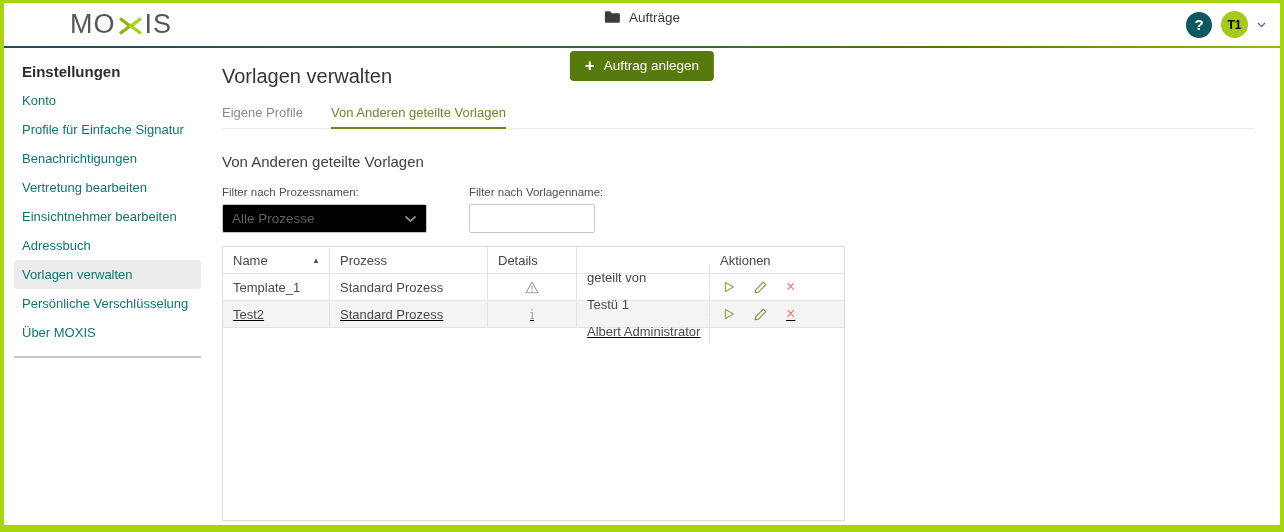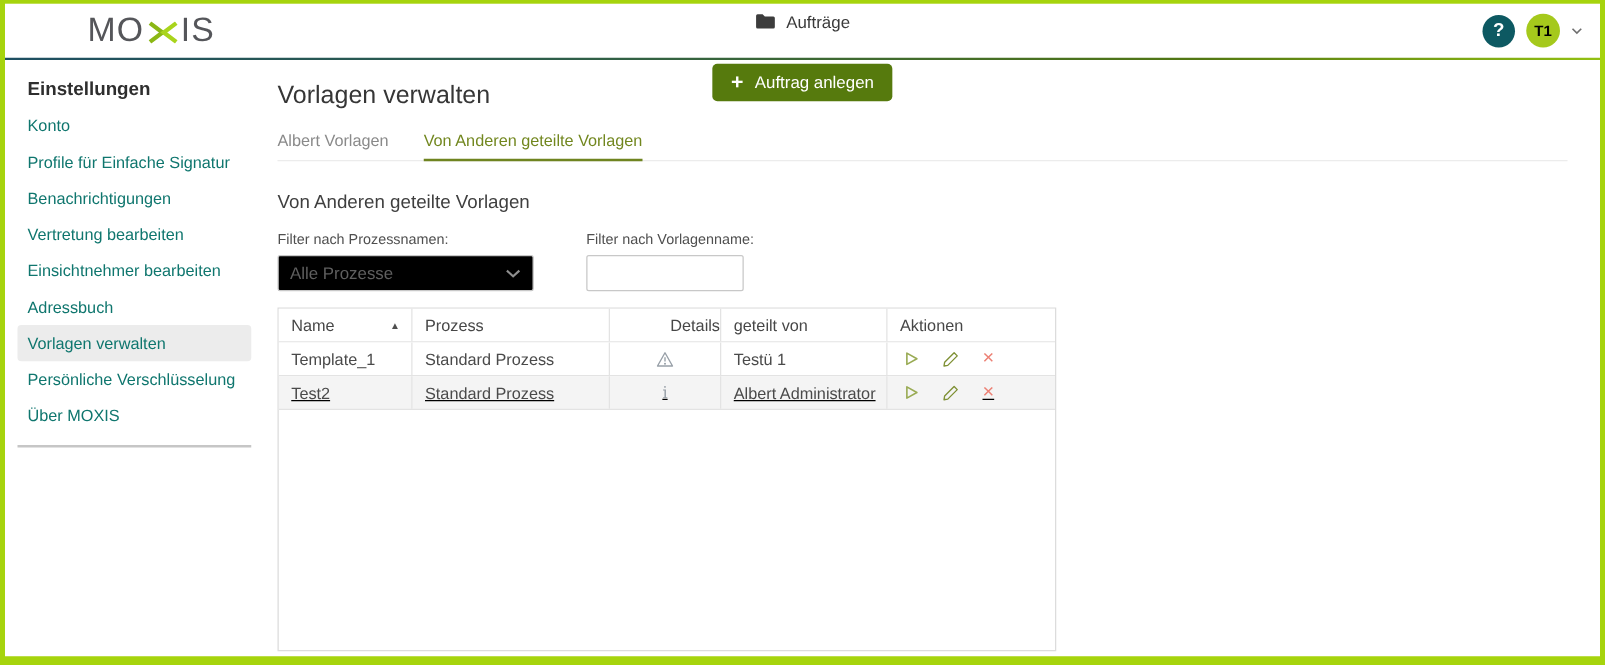--- a/index.html
+++ b/index.html
@@ -61,21 +61,21 @@
   
   .tbl { width:623px; border:1px solid #dcdcdc; min-height:275px; margin-top:13px; background:#fff; }
   .trow { display:flex; height:27px; border-bottom:1px solid #e3e3e3; background:#fff; }
   .trow.alt { background:#f4f4f4;text-decoration:underline; }
   .tcell { display:flex; align-items:center; padding-left:10px; font-size:13px; color:#4a4a4a;
     border-right:1px solid #e3e3e3; height:100%; overflow:hidden; white-space:nowrap; }
   .tcell:last-child { border-right:none; }
   .col-name { width:107px; }
   .col-process { width:158px; }
   .col-details { width:89px; justify-content:center; padding-left:0; }
-  .col-shared { width:133px; }
+  .col-shared { width:133px;margin-top:17px; }
   .col-actions { flex:1; gap:19px; padding-left:14px; }
   .thead .tcell { color:#474747; }
   .sort-arrow { font-size:8px; color:#4f4f4f; margin-left:auto; margin-right:9px; }
   .icon-btn { display:flex; align-items:center; justify-content:center; cursor:pointer; background:none; border:none; padding:0; }
   .info-glyph { font-family:"DejaVu Serif", serif; font-size:13px; color:#98a0a8; }
   .x-glyph { color:#ec8074; font-size:16px; line-height:1; font-weight:400; }
 </style>
 </head>
 <body>
 
@@ -139,21 +139,21 @@
       <div class="side-item active">Vorlagen verwalten</div>
       <div class="side-item">Persönliche Verschlüsselung</div>
       <div class="side-item">Über MOXIS</div>
       <div class="sidebar-divider"></div>
     </div>
 
     <div class="main">
       <div class="page-title">Vorlagen verwalten</div>
 
       <div class="tabs">
-        <div class="tab">Albert Vorlagen</div>
+        <div class="tab">Eigene Profile</div>
         <div class="tab active">Von Anderen geteilte Vorlagen</div>
       </div>
 
       <div class="section-title">Von Anderen geteilte Vorlagen</div>
 
       <div class="filters">
         <div>
           <div class="filter-label">Filter nach Prozessnamen:</div>
           <div class="select-box">
             <span>Alle Prozesse</span>
@@ -173,21 +173,21 @@
       <div class="tbl">
 
         <div class="trow thead">
           <div class="tcell col-name">
             <span>Name</span>
             <span class="sort-arrow">▲</span>
           </div>
           <div class="tcell col-process">
             <span>Prozess</span>
           </div>
-          <div class="tcell col-details" style="justify-content:flex-end;padding-left:10px;">
+          <div class="tcell col-details" style="justify-content:flex-start;padding-left:10px;">
             <span>Details</span>
           </div>
           <div class="tcell col-shared">
             <span>geteilt von</span>
           </div>
           <div class="tcell col-actions" style="padding-left:10px;">
             <span>Aktionen</span>
           </div>
         </div>
 

